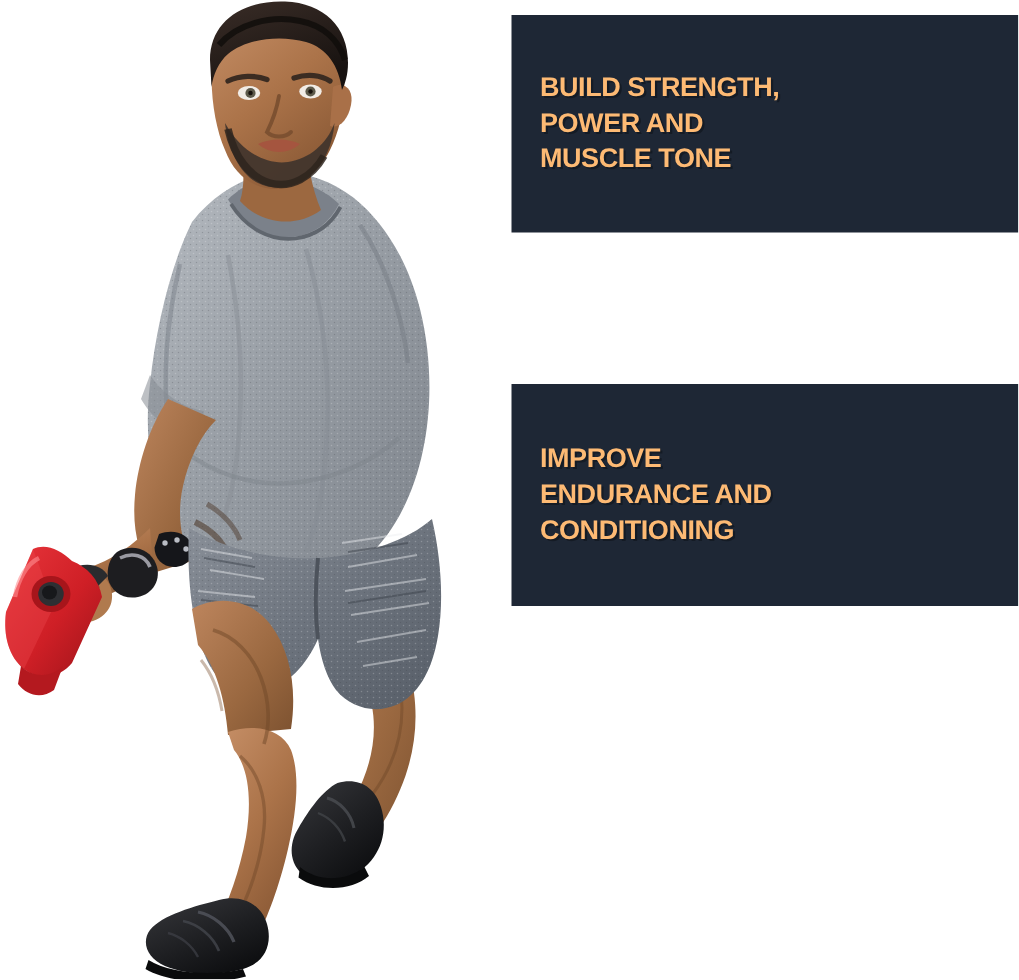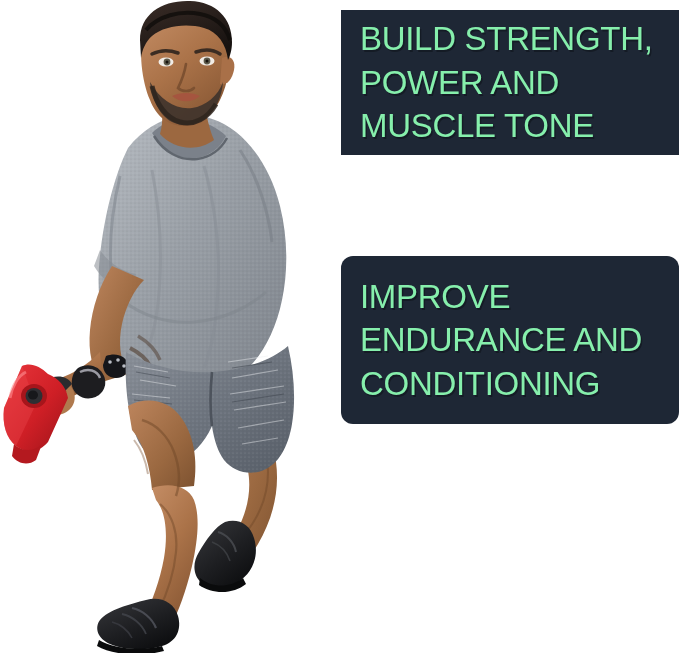--- a/index.html
+++ b/index.html
@@ -34,28 +34,28 @@
   .benefit-panel {
     position: absolute;
     left: 341px;
     width: 338px;
     background: #1e2735;
     box-sizing: border-box;
     display: flex;
     align-items: center;
   }
   #panel-1 { top: 10px;  height: 145px; }
-  #panel-2 { top: 256px; height: 168px; border-radius: 12px; }
+  #panel-2 { top: 256px; height: 148px; }
   #panel-3 { top: 502px; height: 140px; }
 
   .benefit-text {
-    color: #86efac;
+    color: #fdba74;
     font-family: "Liberation Sans", sans-serif;
-    font-weight: normal;
-    font-size: 33px;
+    font-weight: bold;
+    font-size: 18px;
     line-height: 1.32;
     letter-spacing: -0.3px;
     padding-left: 19px;
     padding-right: 8px;
     margin: 0;
     text-shadow: 1.5px 1.5px 0 rgba(0,0,0,0.30);
     white-space: pre-line;
   }
 
   

